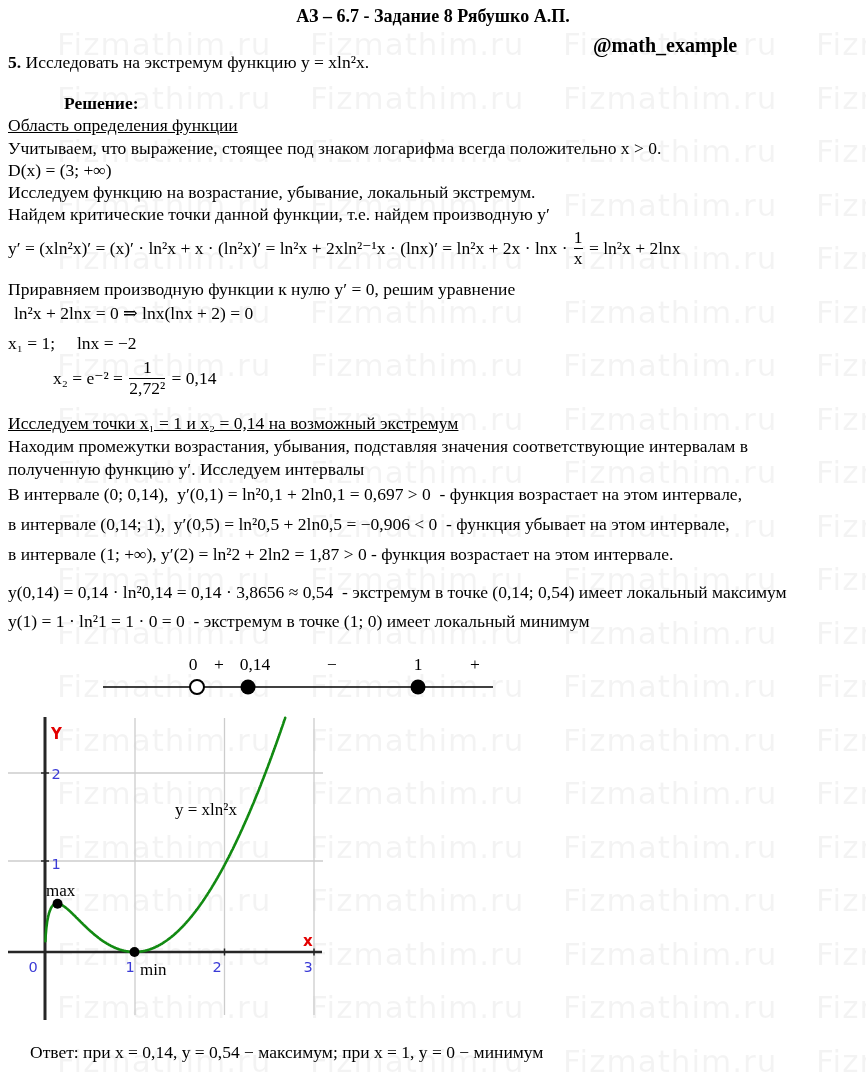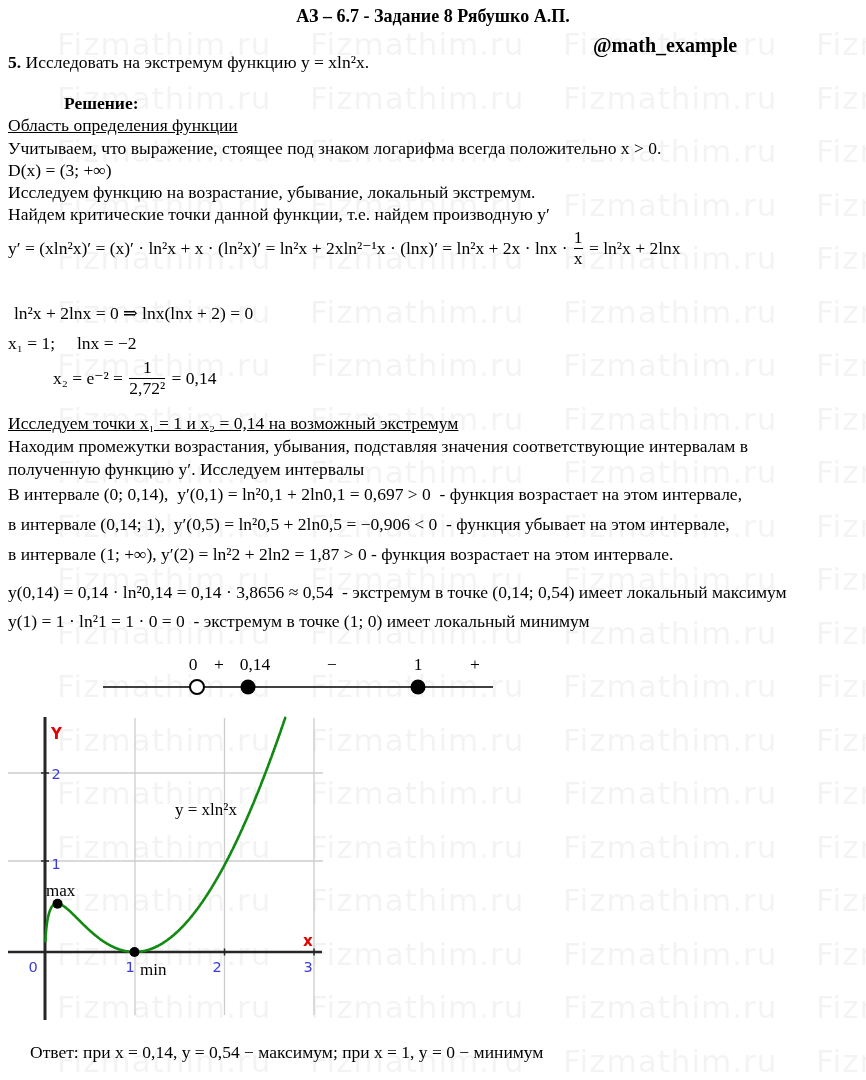--- a/index.html
+++ b/index.html
@@ -127,20 +127,21 @@
 
   <div class="line fline" style="left:8px;top:228px;">
     <span>y′ = (xln²x)′ = (x)′ · ln²x + x · (ln²x)′ = ln²x + 2xln²⁻¹x · (lnx)′ = ln²x + 2x · lnx · </span>
     <span class="frac">
       <span class="num">1</span>
       <span class="den">x</span>
     </span>
     <span> = ln²x + 2lnx</span>
   </div>
 
+  <div class="line" style="left:8px;top:279px;">Приравняем производную функции к нулю y′ = 0, решим уравнение</div>
   <div class="line" style="left:14px;top:303px;">ln²x + 2lnx = 0 ⇒ lnx(lnx + 2) = 0</div>
   <div class="line" style="left:8px;top:333px;">x₁ = 1;     lnx = −2</div>
 
   <div class="line fline" style="left:53px;top:358px;">
     <span>x₂ = e⁻² = </span>
     <span class="frac">
       <span class="num">1</span>
       <span class="den">2,72²</span>
     </span>
     <span> = 0,14</span>

